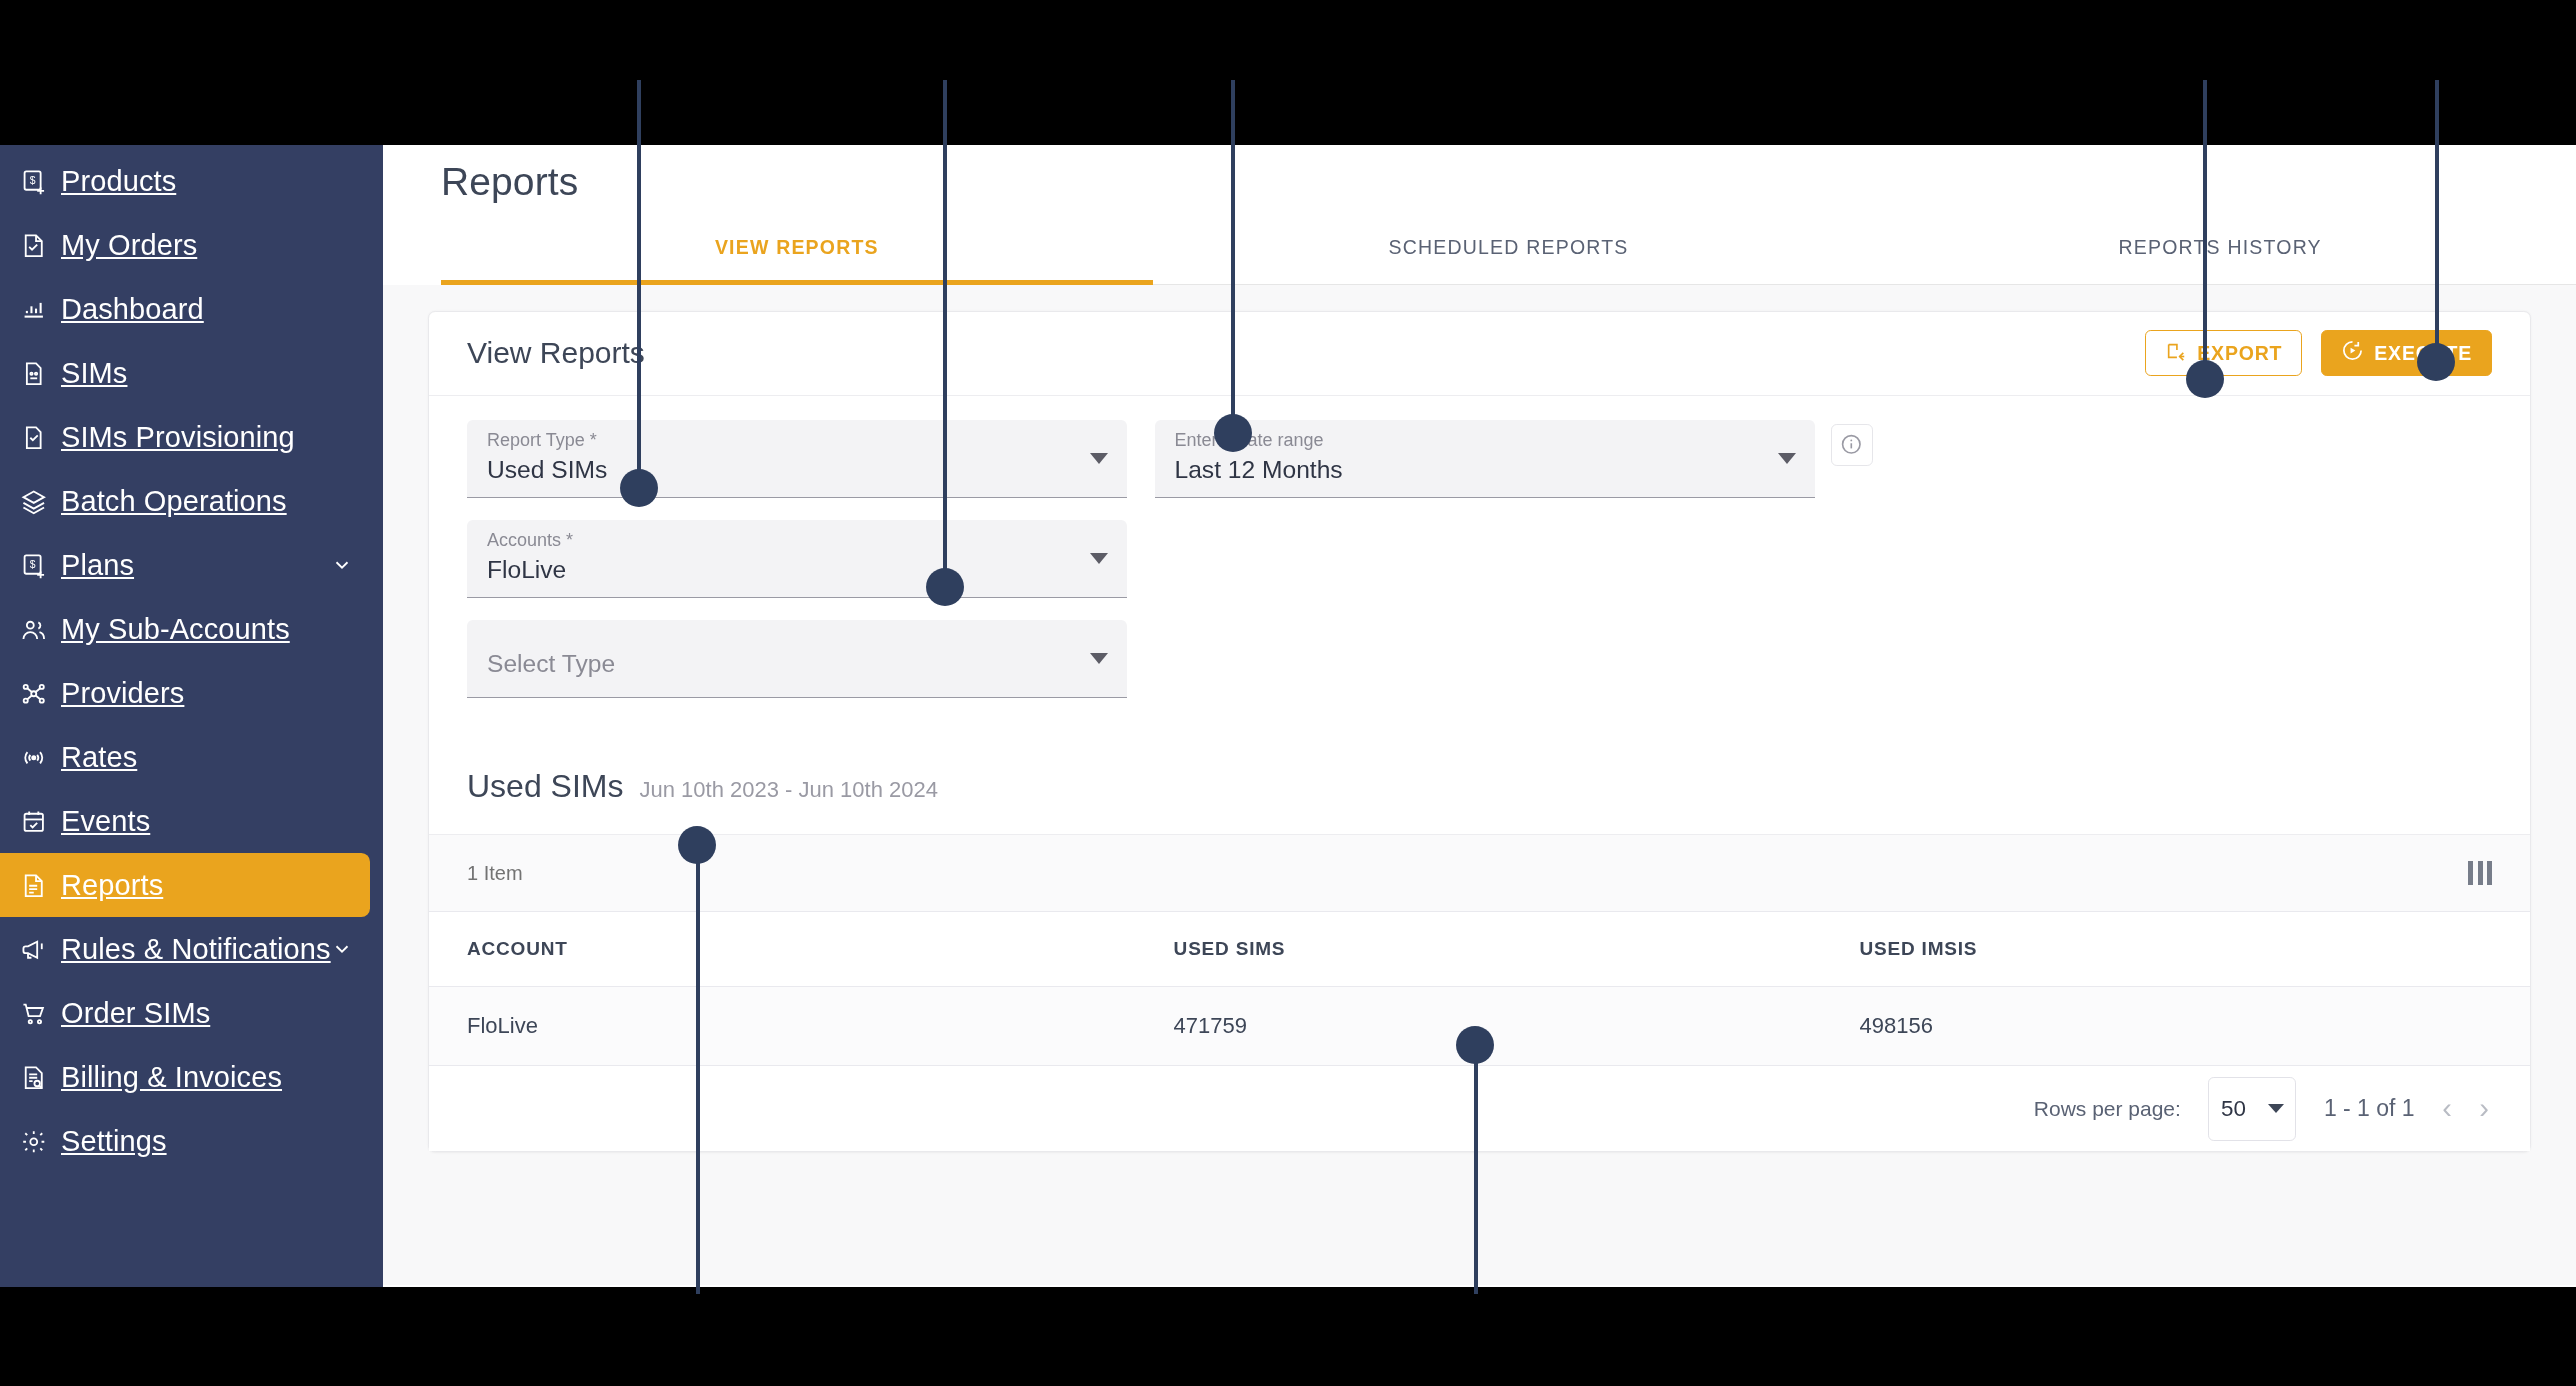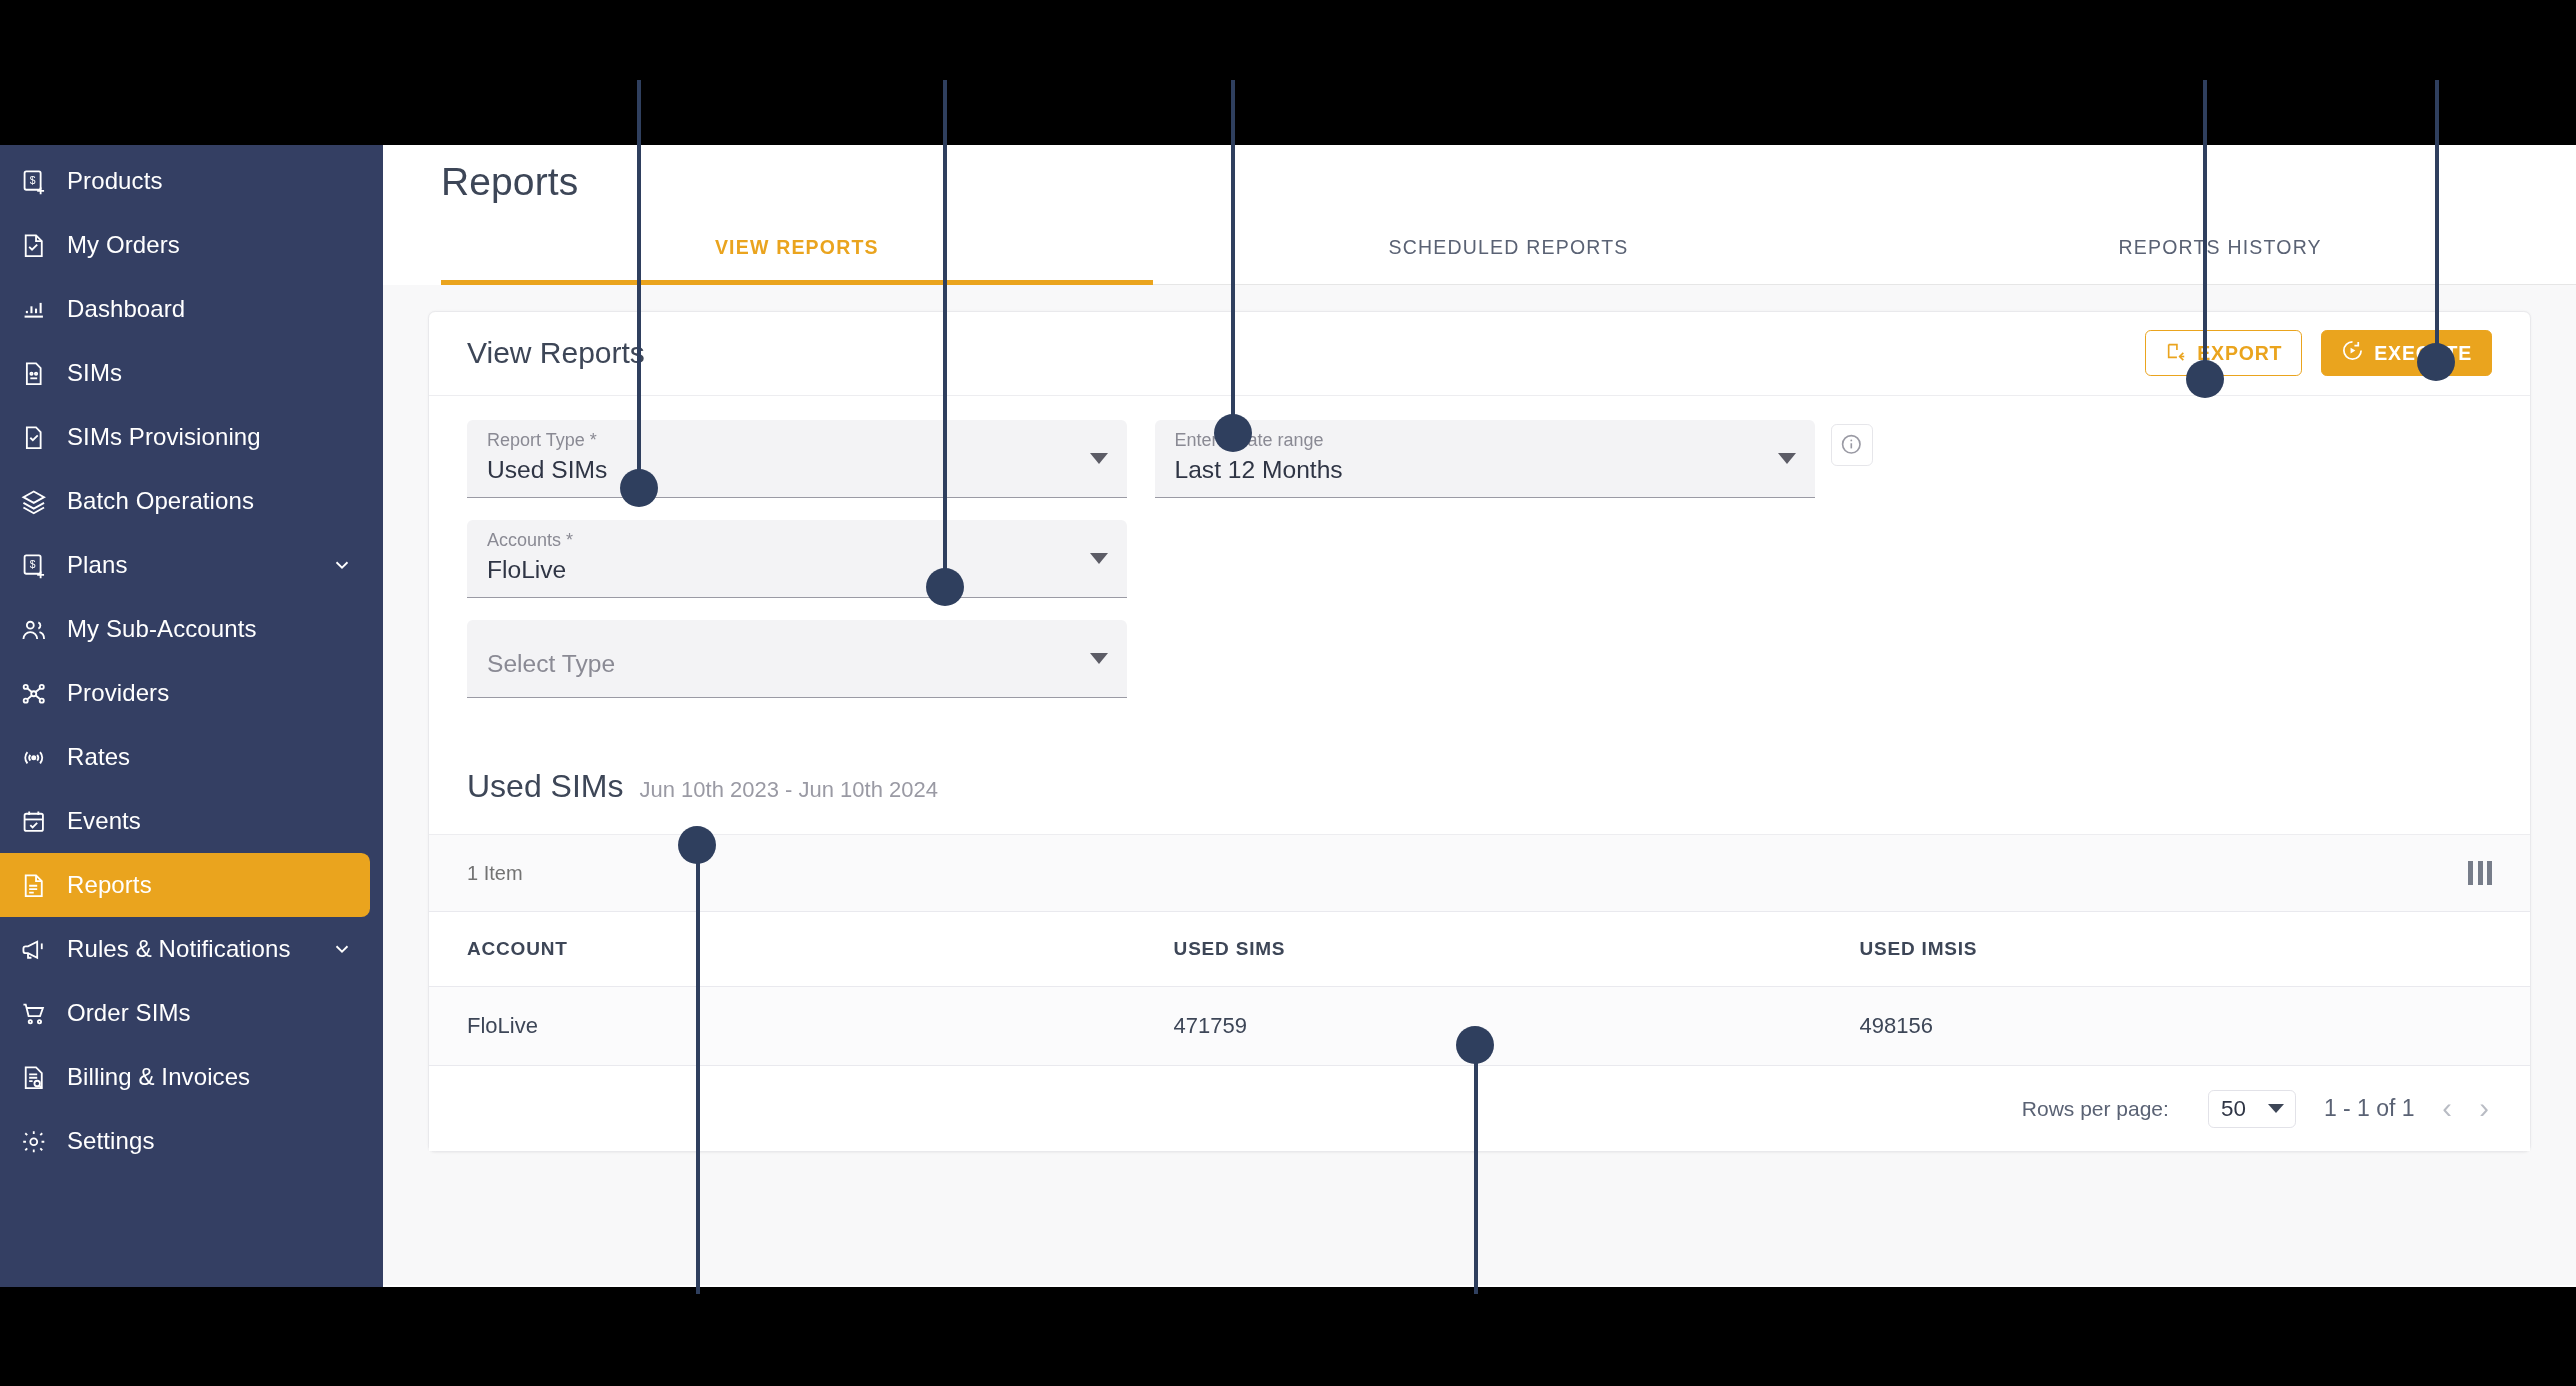--- a/index.html
+++ b/index.html
@@ -38,24 +38,25 @@
     cursor: pointer;
     position: relative;
   }
   .nav-item .ico {
     width: 41px; flex: 0 0 41px;
     display: flex; align-items: center; justify-content: center;
     color: #ffffff;
   }
   .nav-item .ico svg { display:block; }
   .nav-item .label {
-    font-size: 24px;
+    font-size: 29px;
     letter-spacing: 0.1px;
-    margin-left: 13px;
+    margin-left: 7px;
     white-space: nowrap;
+    text-decoration: underline;
   }
   .nav-item .chev {
     position: absolute;
     right: 30px;
     display: flex; align-items: center;
   }
   .nav-item.active {
     background: #eaa41e;
     border-radius: 0 8.7px 8.7px 0;
     margin-right: 13px;
@@ -260,28 +261,27 @@
     display: flex;
     align-items: center;
     justify-content: flex-end;
     gap: 27.5px;
     height: 85px;
     padding: 0 41px;
     background: #ffffff;
   }
   .rpp-label { font-size: 21px; color: #5a6274; }
   .rpp-select {
-    width: 88px; height: 38px;
+    width: 88px; height: 64px;
     border: 0.7px solid #e2e2e8;
     border-radius: 5.8px;
     display: flex; align-items: center; justify-content: space-between;
     padding: 0 11.6px;
     font-size: 22.4px; color: #2f3545;
     cursor: pointer;
-    margin-left: 12px;
   }
   .rpp-select .caret2 {
     width: 0; height: 0;
     border-left: 8px solid transparent;
     border-right: 8px solid transparent;
     border-top: 9.4px solid #3d4657;
   }
   .range-label { font-size: 23px; color: #5a6274; }
   .pager { display: flex; gap: 27.5px; color: #b9bcc4; }
   .pager div { cursor: pointer; font-size: 29px; line-height: 1; }

